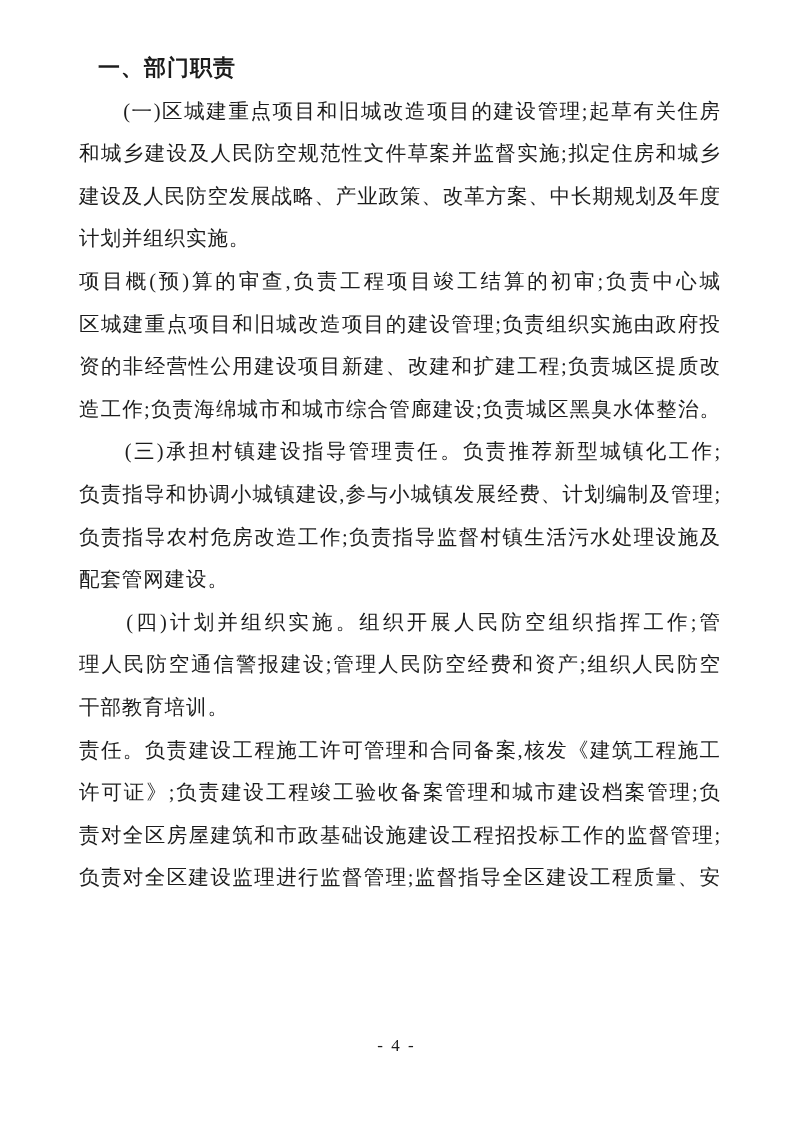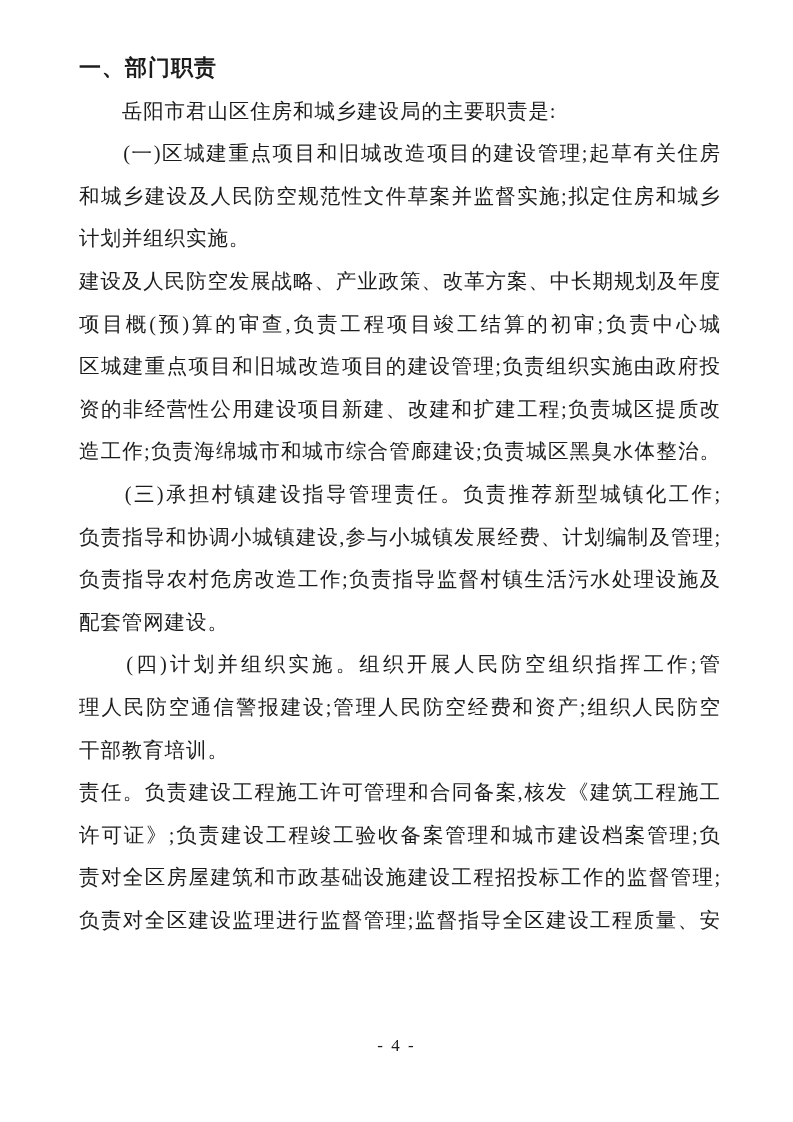--- a/index.html
+++ b/index.html
@@ -22,20 +22,21 @@
     top: 47px;
     width: 642px;
   }
   .heading {
     font-family: "Liberation Sans", "DejaVu Sans", sans-serif;
     font-weight: bold;
     font-size: 22px;
     line-height: 42.6px;
     letter-spacing: 1px;
     white-space: pre;
+    margin-left: 19px;
   }
   .line {
     font-size: 20.5px;
     line-height: 42.6px;
     letter-spacing: 0.9px;
     white-space: pre-wrap;
     text-align: justify;
   }
   .line.jf {
     text-align: justify;
@@ -52,25 +53,24 @@
     letter-spacing: 2px;
     color: #1c1c1c;
   }
 </style>
 </head>
 <body>
 
 <div class="page">
   <div class="content">
     <div class="heading">一、部门职责</div>
-    <div class="line">　　岳阳市君山区住房和城乡建设局的主要职责是:</div>
     <div class="line jf">　　(一)区城建重点项目和旧城改造项目的建设管理;起草有关住房</div>
     <div class="line jf">和城乡建设及人民防空规范性文件草案并监督实施;拟定住房和城乡</div>
+    <div class="line jf">建设及人民防空发展战略、产业政策、改革方案、中长期规划及年度</div>
     <div class="line">计划并组织实施。</div>
-    <div class="line jf">建设及人民防空发展战略、产业政策、改革方案、中长期规划及年度</div>
     <div class="line jf">项目概(预)算的审查,负责工程项目竣工结算的初审;负责中心城</div>
     <div class="line jf">区城建重点项目和旧城改造项目的建设管理;负责组织实施由政府投</div>
     <div class="line jf">资的非经营性公用建设项目新建、改建和扩建工程;负责城区提质改</div>
     <div class="line jf">造工作;负责海绵城市和城市综合管廊建设;负责城区黑臭水体整治。</div>
     <div class="line jf">　　(三)承担村镇建设指导管理责任。负责推荐新型城镇化工作;</div>
     <div class="line jf">负责指导和协调小城镇建设,参与小城镇发展经费、计划编制及管理;</div>
     <div class="line jf">负责指导农村危房改造工作;负责指导监督村镇生活污水处理设施及</div>
     <div class="line">配套管网建设。</div>
     <div class="line jf">　　(四)计划并组织实施。组织开展人民防空组织指挥工作;管</div>
     <div class="line jf">理人民防空通信警报建设;管理人民防空经费和资产;组织人民防空</div>

